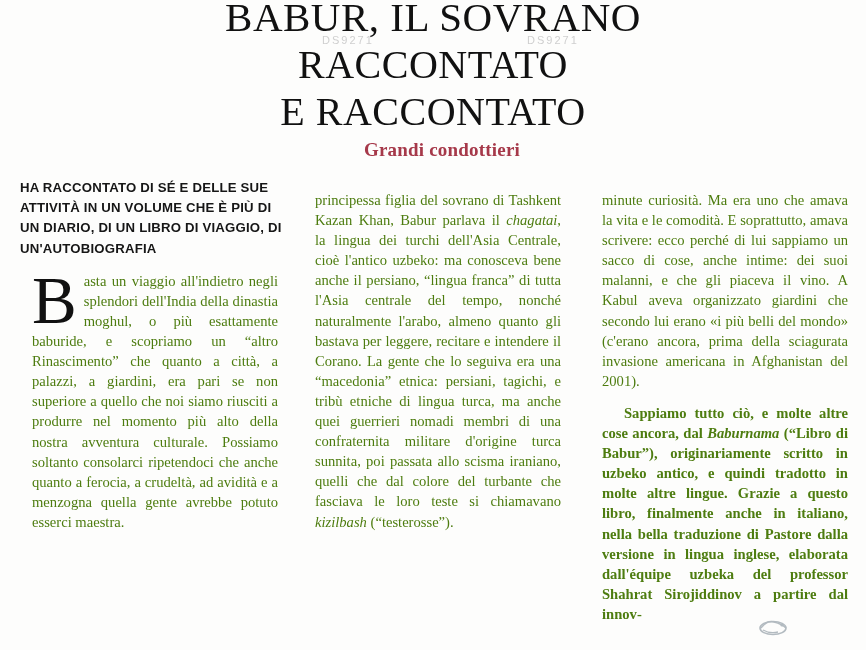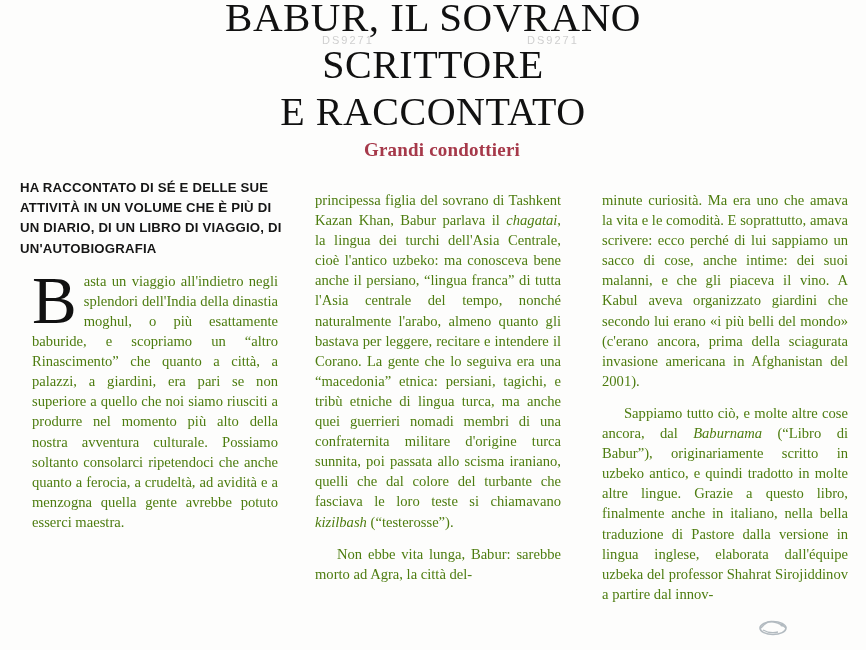--- a/index.html
+++ b/index.html
@@ -133,20 +133,21 @@
     font-size: 14.6px;
     line-height: 20.1px;
     text-align: justify;
     text-justify: inter-word;
     color: #4d7c0f;
     margin: 12px;
     hyphens: manual;
   }
   .body-text + .body-text {
     text-indent: 22px;
+    font-weight: bold;
   }
   .col-left .body-text::first-letter {
     float: left;
     font-family: "Liberation Serif", "DejaVu Serif", serif;
     font-size: 67px;
     line-height: 54px;
     padding: 2px 7px 0 0;
     font-weight: normal;
     color: #111111;
   }
@@ -166,41 +167,40 @@
     z-index: 5;
   }
 </style>
 </head>
 <body>
 
 <div class="page">
 
   <div class="headline">
     <span class="headline-line l1">BABUR, IL SOVRANO</span>
-    <span class="headline-line l2">SCRITTORE</span>
+    <span class="headline-line l2">RACCONTATO</span>
     <span class="headline-line l3">E RACCONTATO</span>
   </div>
 
   <div class="wm wm-a">DS9271</div>
   <div class="wm wm-b">DS9271</div>
 
   <div class="kicker">
     <span>Grandi condottieri</span>
   </div>
 
   <div class="cols">
 
     <div class="col col-left">
       <p class="standfirst">HA RACCONTATO DI SÉ E DELLE SUE ATTIVITÀ IN UN VOLUME CHE È PIÙ DI UN DIARIO, DI UN LIBRO DI VIAGGIO, DI UN'AUTOBIOGRAFIA</p>
       <p class="body-text">Basta un viaggio all'indietro negli splendori dell'India della dinastia moghul, o più esattamente baburide, e scopriamo un “altro Rinascimento” che quanto a città, a palazzi, a giardini, era pari se non superiore a quello che noi siamo riusciti a produrre nel momento più alto della nostra avventura culturale. Possiamo soltanto consolarci ripetendoci che anche quanto a ferocia, a crudeltà, ad avidità e a menzogna quella gente avrebbe potuto esserci maestra.</p>
     </div>
 
     <div class="col col-mid">
       <p class="body-text"><span>principessa figlia del sovrano di Tashkent Kazan Khan, Babur parlava il </span><em>chagatai</em><span>, la lingua dei turchi dell'Asia Centrale, cioè l'antico uzbeko: ma conosceva bene anche il persiano, “lingua franca” di tutta l'Asia centrale del tempo, nonché naturalmente l'arabo, almeno quanto gli bastava per leggere, recitare e intendere il Corano. La gente che lo seguiva era una “macedonia” etnica: persiani, tagichi, e tribù etniche di lingua turca, ma anche quei guerrieri nomadi membri di una confraternita militare d'origine turca sunnita, poi passata allo scisma iraniano, quelli che dal colore del turbante che fasciava le loro teste si chiamavano </span><em>kizilbash</em><span> (“testerosse”).</span></p>
-      <p class="body-text">Non ebbe vita lunga, Babur: sarebbe morto ad Agra, la città del-</p>
     </div>
 
     <div class="col col-right">
       <p class="body-text">minute curiosità. Ma era uno che amava la vita e le comodità. E soprattutto, amava scrivere: ecco perché di lui sappiamo un sacco di cose, anche intime: dei suoi malanni, e che gli piaceva il vino. A Kabul aveva organizzato giardini che secondo lui erano «i più belli del mondo» (c'erano ancora, prima della sciagurata invasione americana in Afghanistan del 2001).</p>
       <p class="body-text"><span>Sappiamo tutto ciò, e molte altre cose ancora, dal </span><em>Baburnama</em><span> (“Libro di Babur”), originariamente scritto in uzbeko antico, e quindi tradotto in molte altre lingue. Grazie a questo libro, finalmente anche in italiano, nella bella traduzione di Pastore dalla versione in lingua inglese, elaborata dall'équipe uzbeka del professor Shahrat Sirojiddinov a partire dal innov-</span></p>
     </div>
 
   </div>
 
   <svg class="wm-logo" width="34" height="20" viewBox="0 0 34 20">

